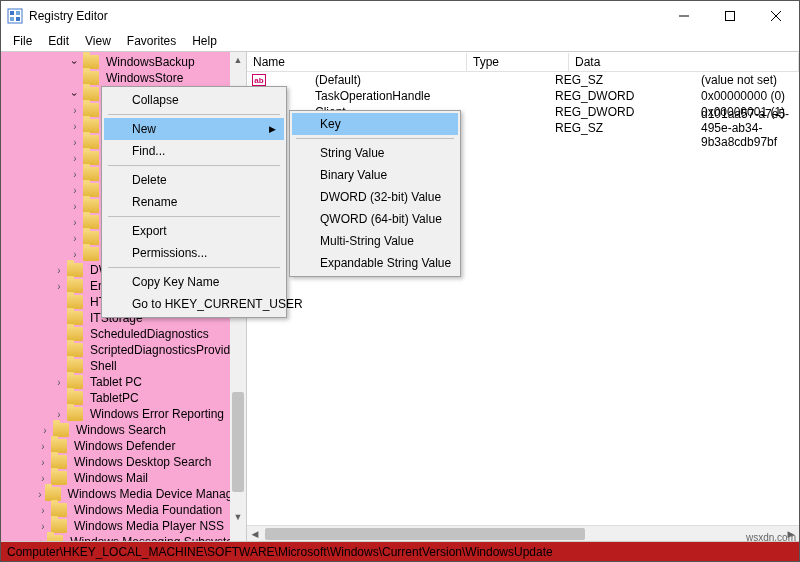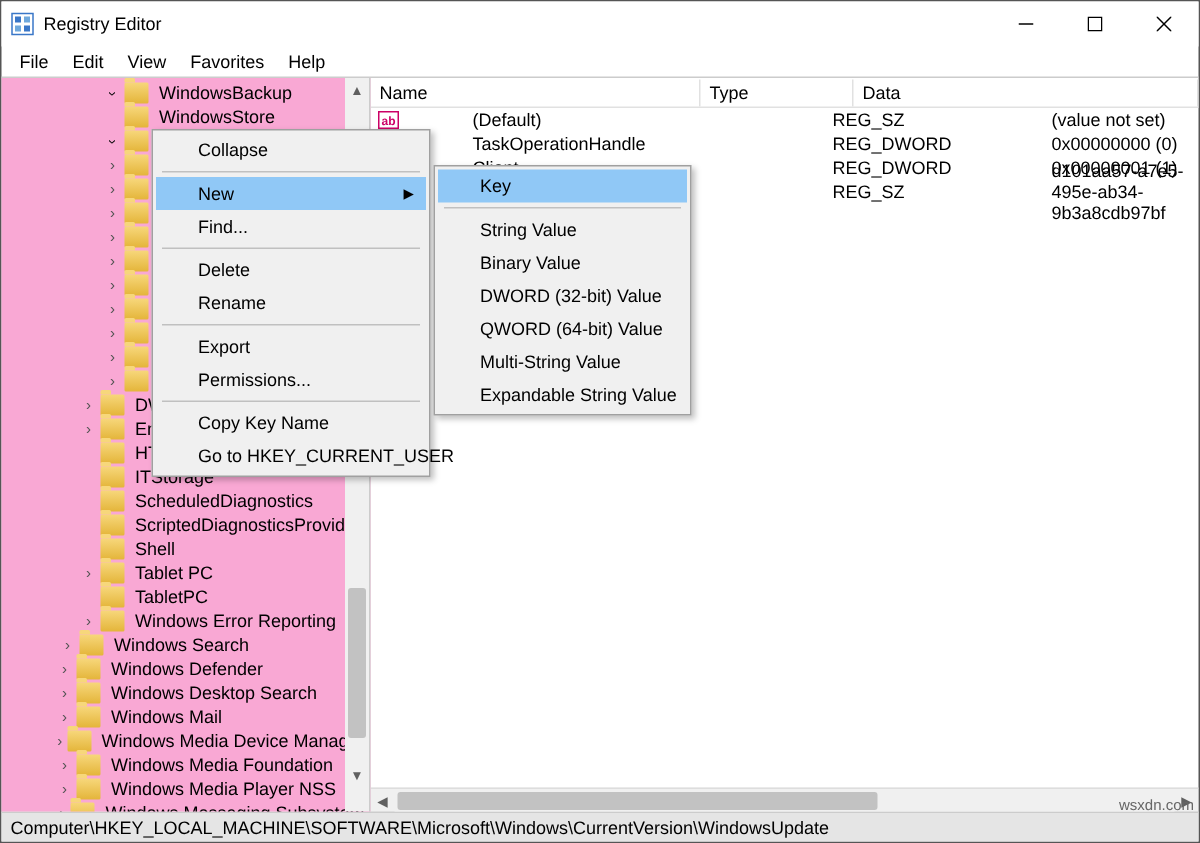--- a/index.html
+++ b/index.html
@@ -41,21 +41,21 @@
 .list-body { flex: 1; overflow: hidden; position: relative; }
 .list-row { height: 16px; display: flex; align-items: center; gap: 44px; }
 .list-row .icon { width: 16px; height: 14px; margin: 0 4px; display:flex; align-items:center; justify-content:center; }
 .ab-icon { width:14px; height:12px; border:1px solid #c06; background:#fff; display:flex; align-items:center; justify-content:center; font-size:8px; color:#c06; font-weight:bold;}
 .bin-icon { width:14px; height:12px; border:1px solid #3a77c8; background:#fff; display:flex; align-items:center; justify-content:center; font-size:7px; color:#3a77c8; font-weight:bold;}
 .col.name { width: 220px; }
 .col.type { width: 102px; }
 .col.data { flex: 1; }
 
 
-.statusbar { height: 20px; border-top: 1px solid #ccc; display: flex; align-items: center; padding: 0 6px; background: #e5e5e5; font-size: 11px; }
+.statusbar { height: 20px; border-top: 1px solid #ccc; display: flex; align-items: center; padding: 0 6px; background: #b91c1c; font-size: 11px; }
 
 
 .ctx { position: fixed; background: #f0f0f0; border: 1px solid #a0a0a0; box-shadow: 2px 2px 4px rgba(0,0,0,.25); padding: 2px; }
 .ctx .ctx-item { height: 22px; display: flex; align-items: center; padding: 0 24px 0 28px; position: relative; white-space: nowrap; }
 .ctx .ctx-item.hl { background: #90c8f6; }
 .ctx .ctx-item .arrow { position: absolute; right: 8px; font-size: 9px; }
 .ctx .ctx-sep { height: 1px; background: #c0c0c0; margin: 3px 4px; }
 
 
 .hscroll { height: 16px; border-top: 1px solid #ddd; background: #f0f0f0; display:flex; align-items:center;}

